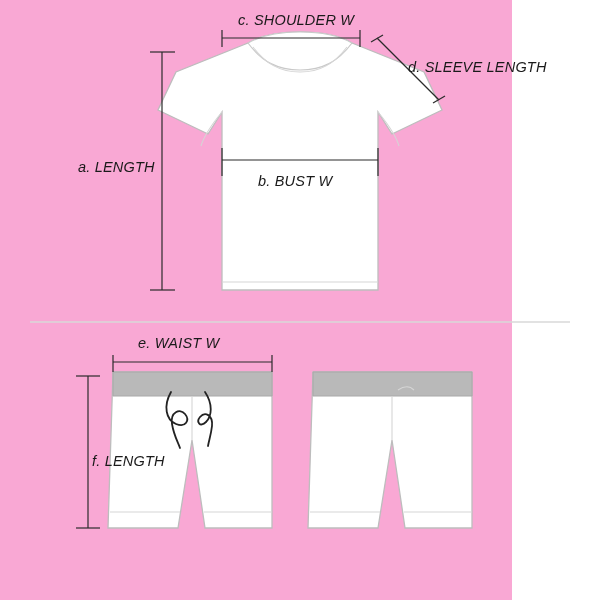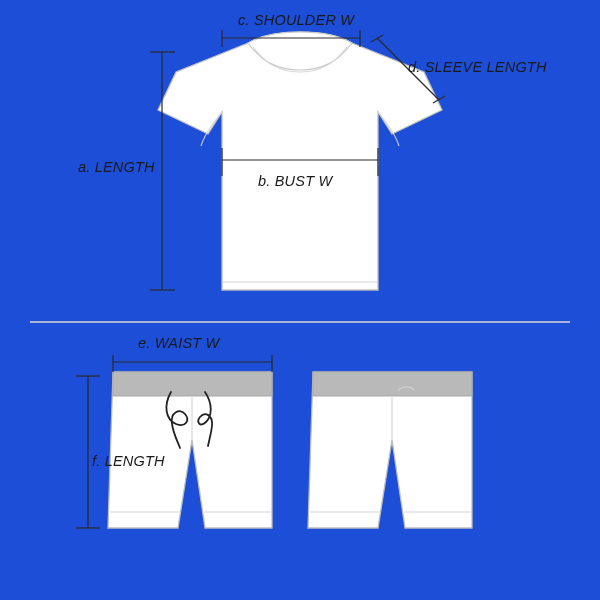--- a/index.html
+++ b/index.html
@@ -8,23 +8,23 @@
     background: #ffffff;
   }
   body {
     width: 600px;
     height: 600px;
     font-family: "Liberation Sans", sans-serif;
     overflow: hidden;
   }
   #page {
     position: relative;
-    width: 600px;
+    width: 512px;
     height: 600px;
-    background: #1d4ed8;
+    background: #f9a8d4;
     text-align: center;
   }
   svg.diagram {
     display: block;
     width: 600px;
     height: 600px;
   }
   .lbl {
     font-family: "Liberation Sans", sans-serif;
     font-style: italic;

